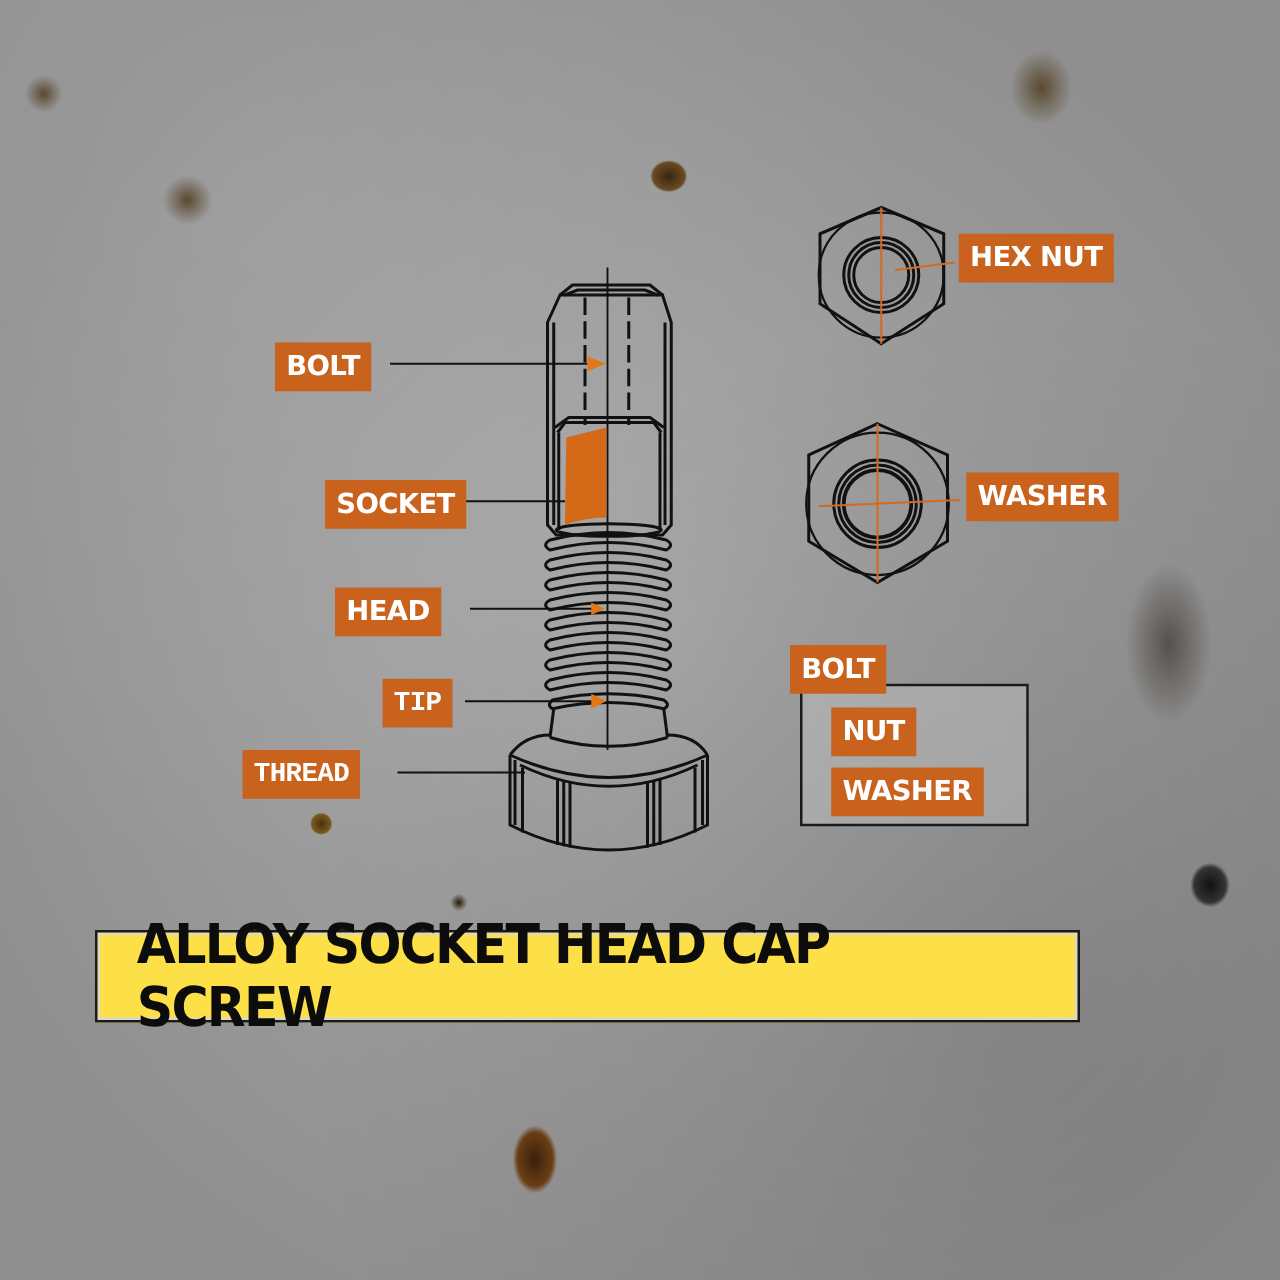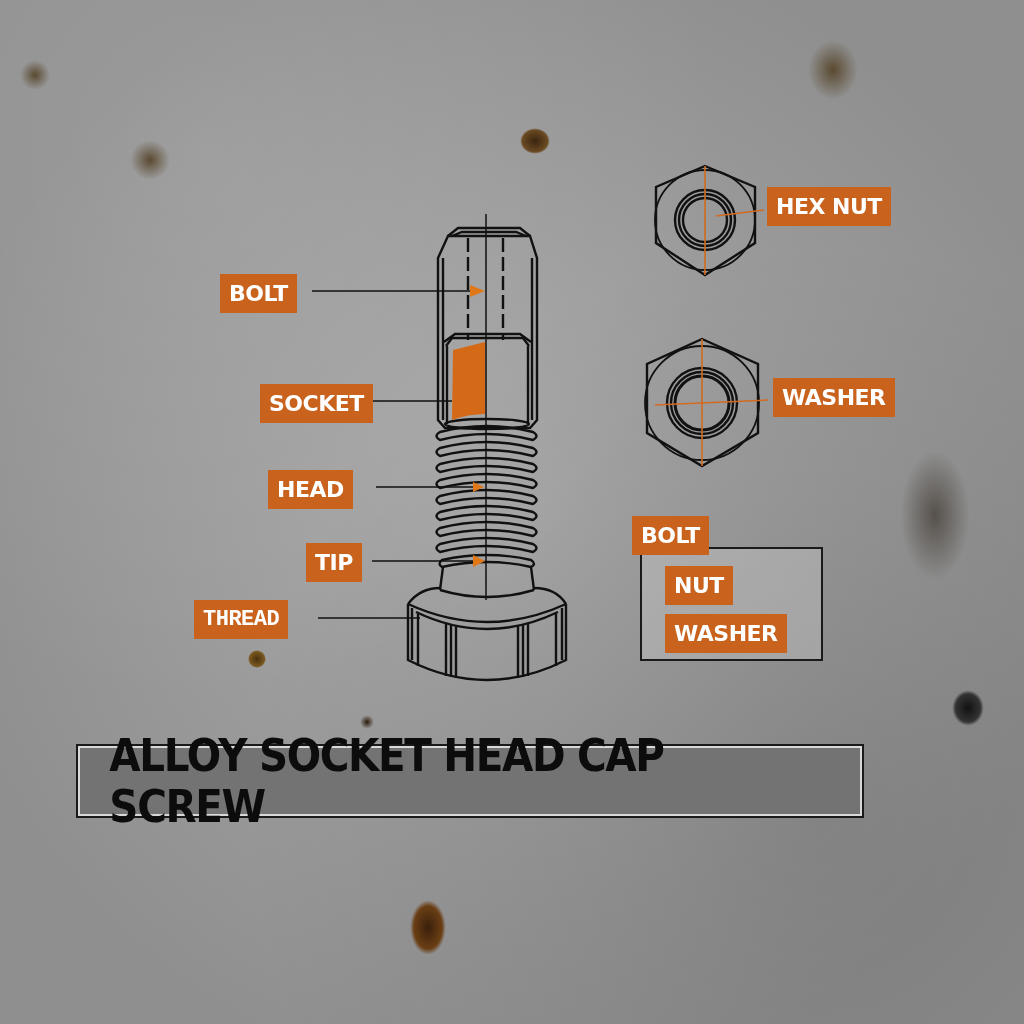--- a/index.html
+++ b/index.html
@@ -18,21 +18,21 @@
     font-size: 22px; line-height: 1; padding: 9px 9px 8px 9px;
     letter-spacing: -0.5px; white-space: nowrap; text-align: center;
   }
   #diagram { position: absolute; left: 0; top: 0; }
   .legend-box {
     position: absolute; left: 640px; top: 547px; width: 179px; height: 110px;
     border: 2px solid #1a1a1a; background: rgba(210,210,210,0.35);
   }
   .title-box {
     position: absolute; left: 76px; top: 744px; width: 788px; height: 74px;
-    border: 2px solid #1a1a1a; background: #737373; box-sizing: border-box;
+    border: 2px solid #1a1a1a; background: #fde047; box-sizing: border-box;
     display: flex; align-items: center; justify-content: center;
     box-shadow: inset 0 0 0 2px #d8d8d8;
   }
   .title-text {
     font-family: "DejaVu Sans", sans-serif; font-weight: bold;
     font-size: 44px; color: #0c0c0c; letter-spacing: -1.5px;
     transform: scaleX(0.92);
   }
 </style>
 </head>
@@ -137,21 +137,21 @@
   <g fill="#e07818">
     <polygon points="470,285 485,291 470,297"></polygon>
     <polygon points="473,482 484,487 473,492"></polygon>
     <polygon points="473,555 485,561 473,567"></polygon>
   </g>
 </svg>
 
 <div class="label" style="left:220px;top:274px;">BOLT</div>
 <div class="label" style="left:218px;top:384px;margin-left:42px;">SOCKET</div>
 <div class="label" style="left:268px;top:470px;">HEAD</div>
-<div class="label" style="left:306px;top:543px;">TIP</div>
+<div class="label" style="left:306px;top:543px;font-family:Liberation Mono, monospace;">TIP</div>
 <div class="label" style="left:194px;top:600px;font-family:Liberation Mono, monospace;">THREAD</div>
 
 <div class="label" style="left:767px;top:187px;">HEX NUT</div>
 <div class="label" style="left:773px;top:378px;">WASHER</div>
 
 <div class="legend-box"></div>
 <div class="label" style="left:632px;top:516px;">BOLT</div>
 <div class="label" style="left:665px;top:566px;">NUT</div>
 <div class="label" style="left:665px;top:614px;">WASHER</div>
 

